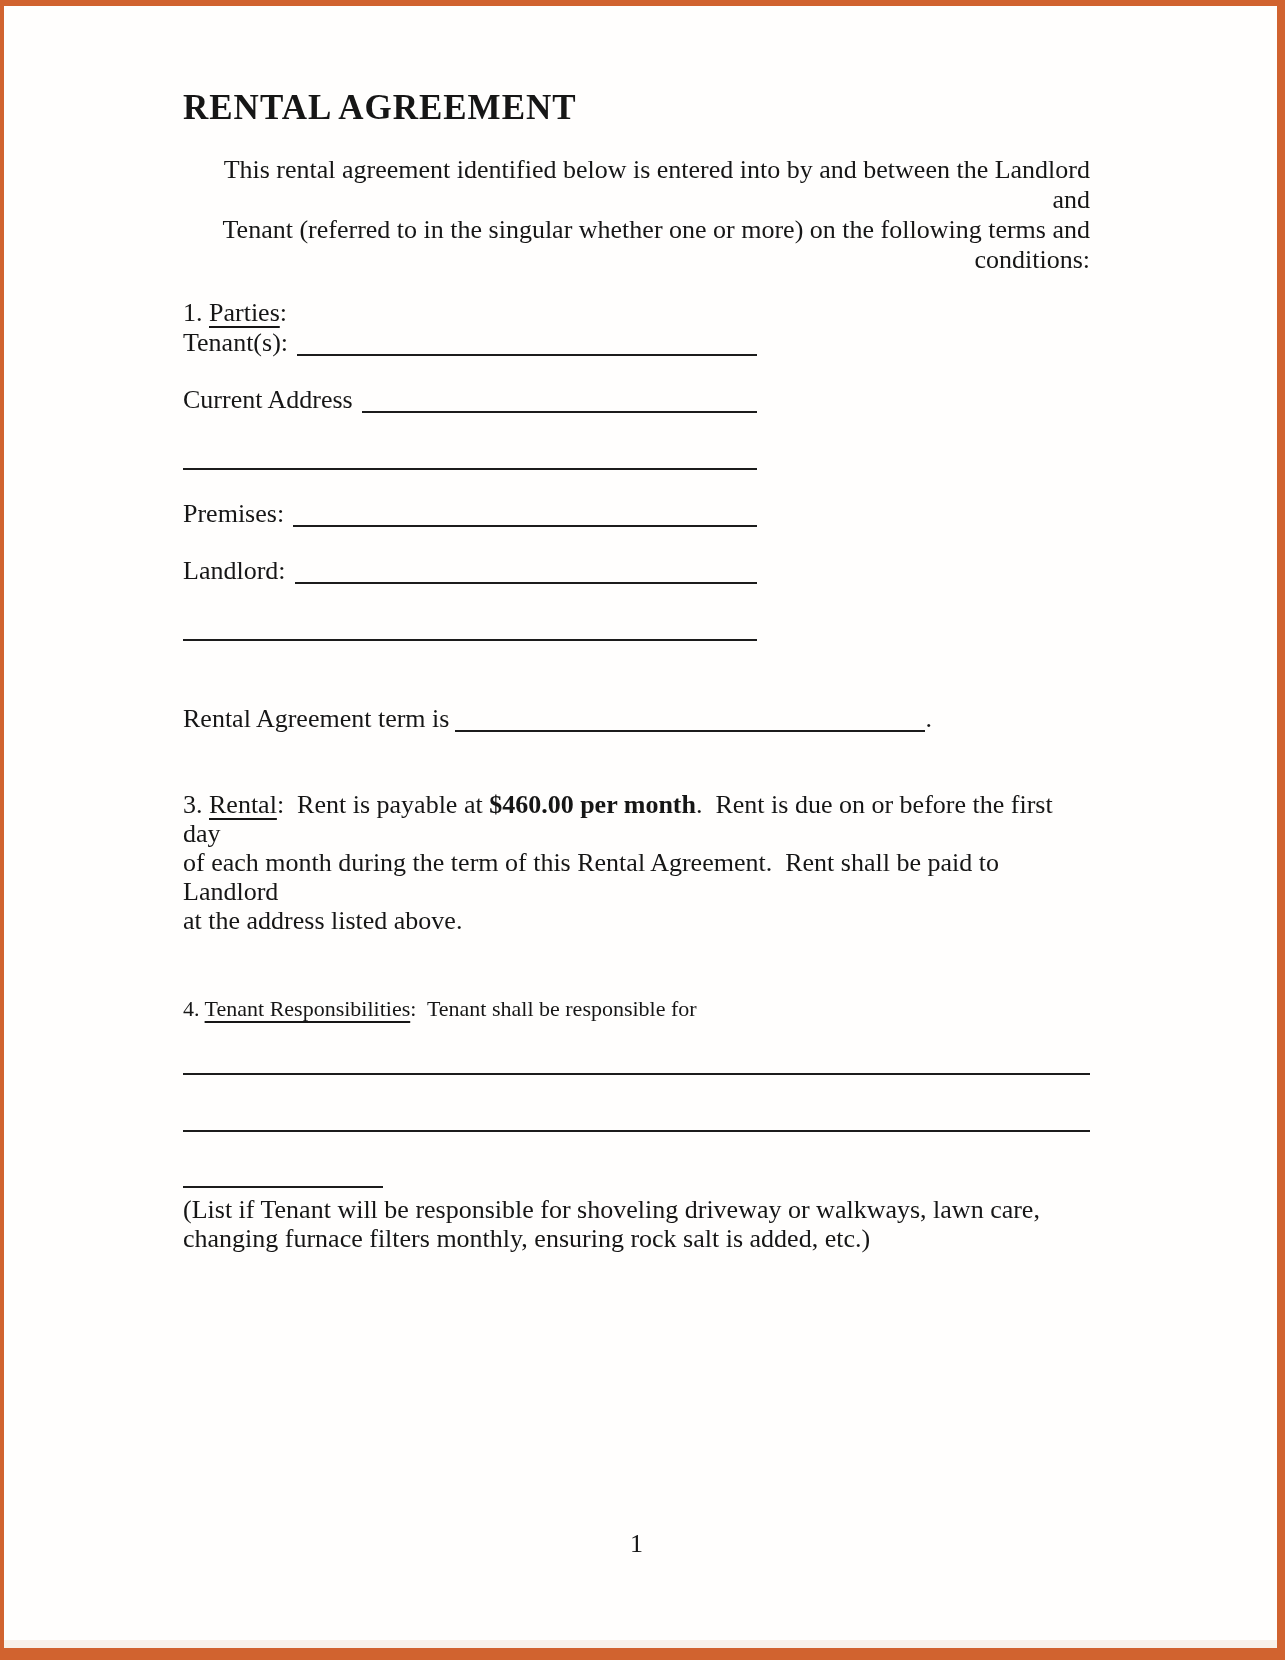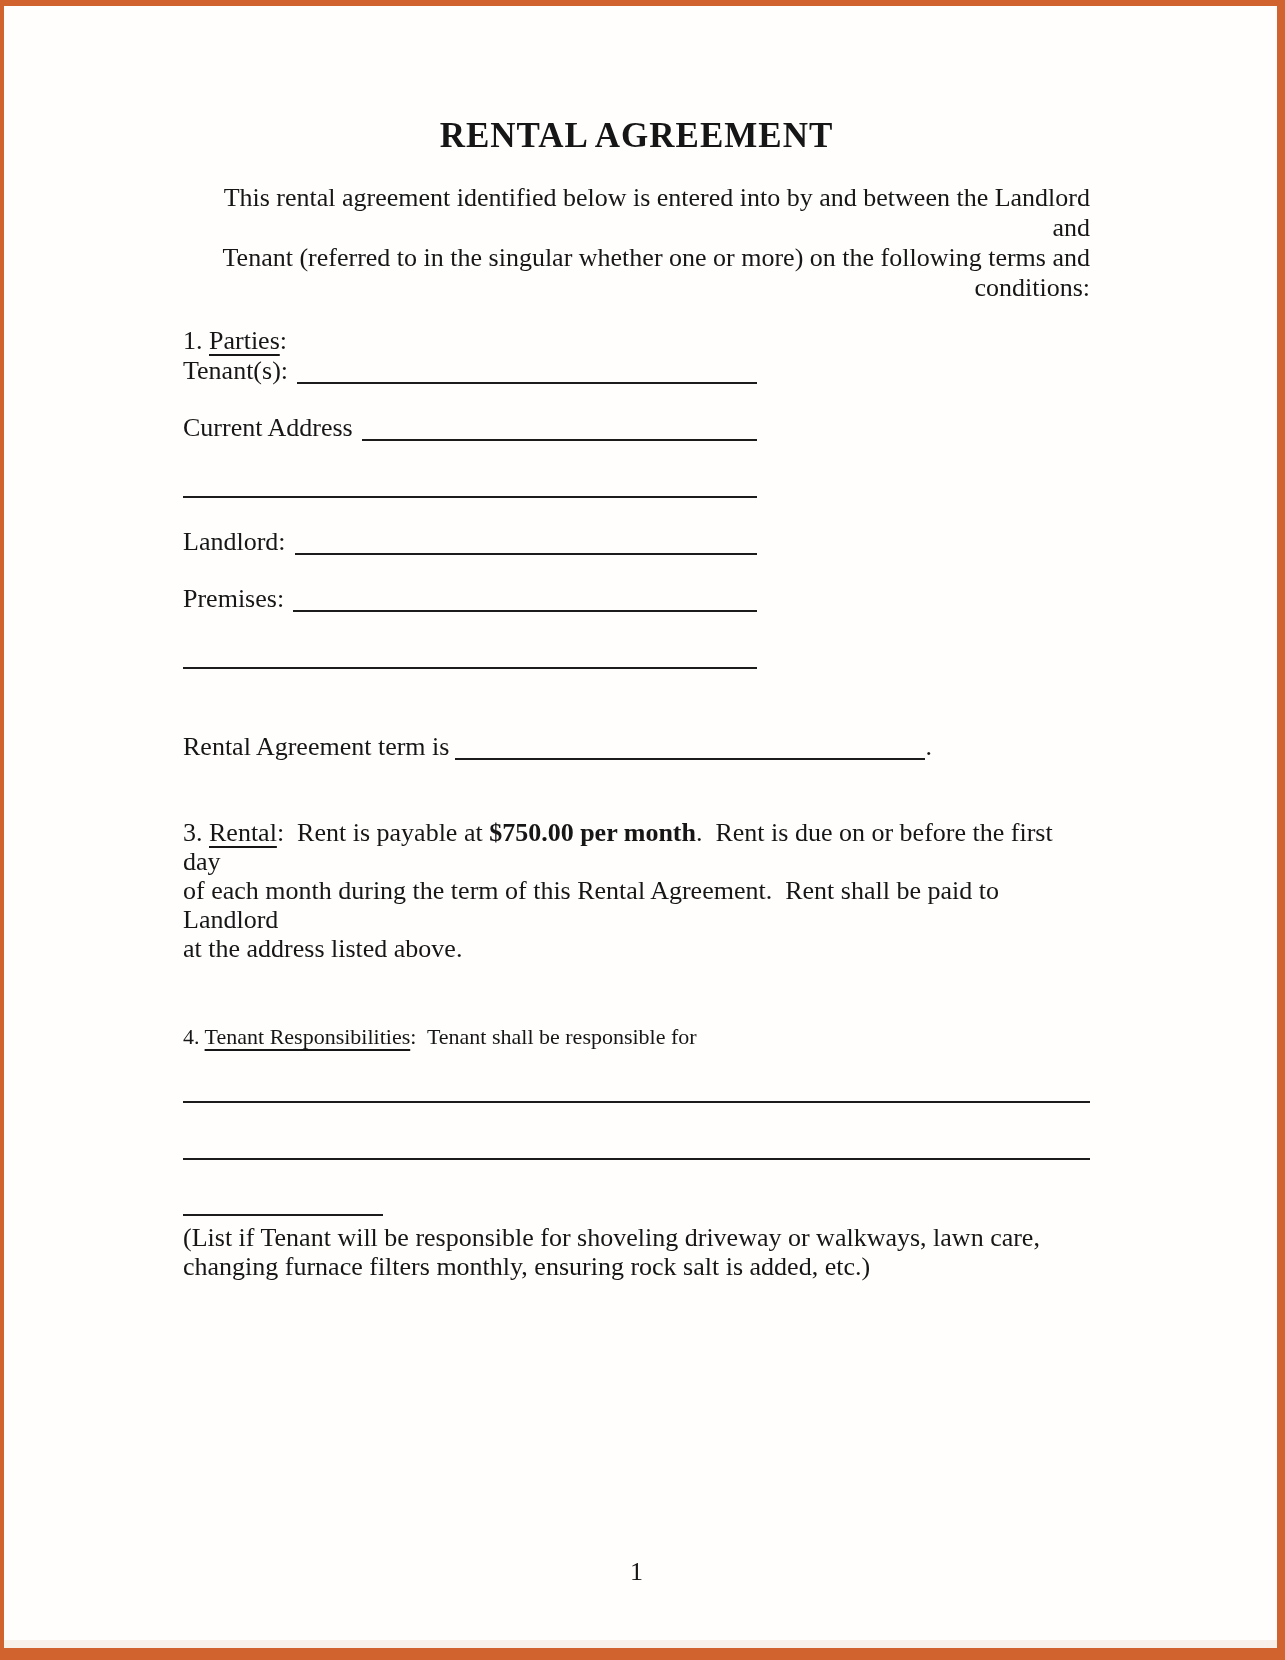--- a/index.html
+++ b/index.html
@@ -19,22 +19,21 @@
     border-left-width: 4px;
     overflow: hidden;
   }
   .content {
     padding-left: 179px;
     padding-right: 187px;
   }
   .keep-ws { white-space: pre-wrap; }
 
   .doc-title {
-    margin-top: 110px;
-    text-align: center;
+    margin-top: 82px;
     font-size: 35px;
     line-height: 40px;
     font-weight: 700;
     letter-spacing: 1px;
   }
 
   .intro { margin-top: 27px; font-size: 26px; line-height: 30px; text-align: right; }
   .intro .line:first-child { padding-left: 20px; }
 
   .u-head {
@@ -110,41 +109,41 @@
         </div>
         <div class="field-row">
           <span class="field-label">Current Address</span>
           <span class="fill-line"></span>
         </div>
         <div class="field-row">
           <span class="field-label"></span>
           <span class="fill-line"></span>
         </div>
         <div class="field-row">
-          <span class="field-label">Landlord:</span>
+          <span class="field-label">Premises:</span>
           <span class="fill-line"></span>
         </div>
         <div class="field-row">
-          <span class="field-label">Premises:</span>
+          <span class="field-label">Landlord:</span>
           <span class="fill-line"></span>
         </div>
         <div class="field-row">
           <span class="field-label"></span>
           <span class="fill-line"></span>
         </div>
       </div>
     </div>
 
     <div class="sec2-line2">
       <span class="keep-ws">Rental Agreement term is</span><span class="inline-line"></span><span>.</span>
     </div>
 
     <div class="section-rentals">
       <div>
-        <span class="keep-ws">3. </span><span class="u-head">Rental</span><span class="keep-ws">:  Rent is payable at </span><span class="bold">$750.00 per month</span><span class="keep-ws">.  Rent is due on or before the first day</span>
+        <span class="keep-ws">3. </span><span class="u-head">Rental</span><span class="keep-ws">:  Rent is payable at </span><span class="bold">$460.00 per month</span><span class="keep-ws">.  Rent is due on or before the first day</span>
       </div>
       <div class="keep-ws">of each month during the term of this Rental Agreement.  Rent shall be paid to Landlord</div>
       <div class="keep-ws">at the address listed above.</div>
     </div>
 
     <div class="sec4-heading">
       <span class="keep-ws">4. </span><span class="u-head">Tenant Responsibilities</span><span class="keep-ws">:  Tenant shall be responsible for</span>
     </div>
 
     <div class="blank-line line-a"></div>

